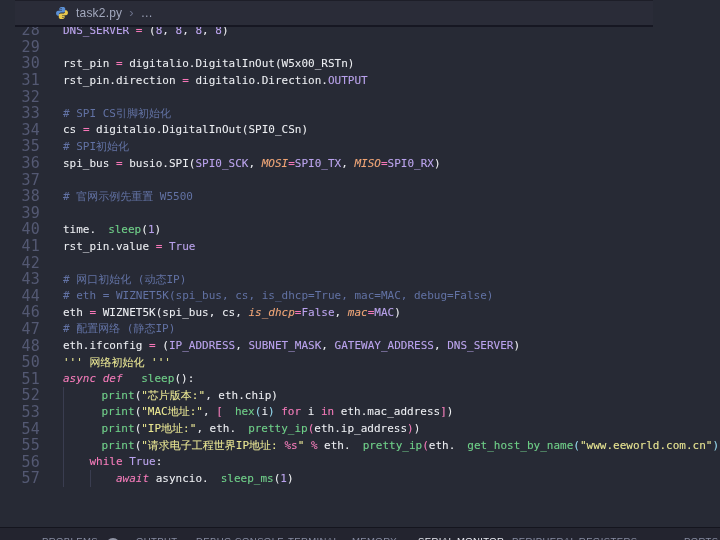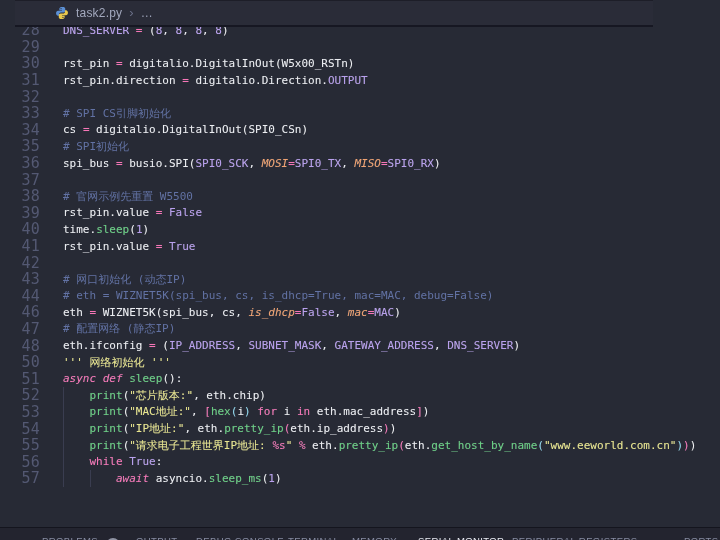--- a/index.html
+++ b/index.html
@@ -54,21 +54,21 @@
     pointer-events:none;
   }
   .guide { position:absolute; top:0; bottom:0; width:1px; background:#3a3d50; }
   
   .tk-fg   { color:#eceef2; }
   .tk-kw   { color:#f875b8; }
   .tk-kwi  { color:#f875b8; font-style:italic;margin-top:48px; }
   .tk-const{ color:#b9a0ee; }
   .tk-num  { color:#b9a0ee; }
   .tk-str  { color:#e9e68d; }
-  .tk-grn  { color:#69d184; }
+  .tk-grn  { color:#69d184;margin-left:12px; }
   .tk-arg  { color:#f2a371; font-style:italic; }
   .tk-com  { color:#6272a4; text-shadow:none; }
   .tk-b1   { color:#eef0f2; }
   .tk-b2   { color:#f875b8; }
   .tk-b3   { color:#8fd8ef; }
   
   .panel {
     position:absolute; left:0; top:527px; width:720px; height:13px;
     background:#23242f;
     border-top:1px solid #14151e;
@@ -107,21 +107,21 @@
     <div class="line"><span class="lnum">29</span></div>
     <div class="line"><span class="lnum">30</span><span class="ltext"><span class="tk-fg">rst_pin </span><span class="tk-kw">=</span><span class="tk-fg"> digitalio.DigitalInOut</span><span class="tk-b1">(</span><span class="tk-fg">W5x00_RSTn</span><span class="tk-b1">)</span></span></div>
     <div class="line"><span class="lnum">31</span><span class="ltext"><span class="tk-fg">rst_pin.direction </span><span class="tk-kw">=</span><span class="tk-fg"> digitalio.Direction.</span><span class="tk-const">OUTPUT</span></span></div>
     <div class="line"><span class="lnum">32</span><span class="ltext"></span></div>
     <div class="line"><span class="lnum">33</span><span class="ltext"><span class="tk-com"># SPI CS引脚初始化</span></span></div>
     <div class="line"><span class="lnum">34</span><span class="ltext"><span class="tk-fg">cs </span><span class="tk-kw">=</span><span class="tk-fg"> digitalio.DigitalInOut</span><span class="tk-b1">(</span><span class="tk-fg">SPI0_CSn</span><span class="tk-b1">)</span></span></div>
     <div class="line"><span class="lnum">35</span><span class="ltext"><span class="tk-com"># SPI初始化</span></span></div>
     <div class="line"><span class="lnum">36</span><span class="ltext"><span class="tk-fg">spi_bus </span><span class="tk-kw">=</span><span class="tk-fg"> busio.SPI</span><span class="tk-b1">(</span><span class="tk-const">SPI0_SCK</span><span class="tk-fg">, </span><span class="tk-arg">MOSI</span><span class="tk-kw">=</span><span class="tk-const">SPI0_TX</span><span class="tk-fg">, </span><span class="tk-arg">MISO</span><span class="tk-kw">=</span><span class="tk-const">SPI0_RX</span><span class="tk-b1">)</span></span></div>
     <div class="line"><span class="lnum">37</span><span class="ltext"></span></div>
     <div class="line"><span class="lnum">38</span><span class="ltext"><span class="tk-com"># 官网示例先重置 W5500</span></span></div>
-    <div class="line"><span class="lnum">39</span><span class="ltext"><span class="tk-fg">rst_pin.value </span><span class="tk-kw">=</span><span class="tk-fg"> </span><span class="tk-const">False</span></span></div>
+    <div class="line"><span class="lnum">39</span></div>
     <div class="line"><span class="lnum">40</span><span class="ltext"><span class="tk-fg">time.</span><span class="tk-grn">sleep</span><span class="tk-b1">(</span><span class="tk-num">1</span><span class="tk-b1">)</span></span></div>
     <div class="line"><span class="lnum">41</span><span class="ltext"><span class="tk-fg">rst_pin.value </span><span class="tk-kw">=</span><span class="tk-fg"> </span><span class="tk-const">True</span></span></div>
     <div class="line"><span class="lnum">42</span><span class="ltext"></span></div>
     <div class="line"><span class="lnum">43</span><span class="ltext"><span class="tk-com"># 网口初始化 (动态IP)</span></span></div>
     <div class="line"><span class="lnum">44</span><span class="ltext"><span class="tk-com"># eth = WIZNET5K(spi_bus, cs, is_dhcp=True, mac=MAC, debug=False)</span></span></div>
     <div class="line"><span class="lnum">46</span><span class="ltext"><span class="tk-fg">eth </span><span class="tk-kw">=</span><span class="tk-fg"> WIZNET5K</span><span class="tk-b1">(</span><span class="tk-fg">spi_bus, cs, </span><span class="tk-arg">is_dhcp</span><span class="tk-kw">=</span><span class="tk-const">False</span><span class="tk-fg">, </span><span class="tk-arg">mac</span><span class="tk-kw">=</span><span class="tk-const">MAC</span><span class="tk-b1">)</span></span></div>
     <div class="line"><span class="lnum">47</span><span class="ltext"><span class="tk-com"># 配置网络 (静态IP)</span></span></div>
     <div class="line"><span class="lnum">48</span><span class="ltext"><span class="tk-fg">eth.ifconfig </span><span class="tk-kw">=</span><span class="tk-fg"> </span><span class="tk-b1">(</span><span class="tk-const">IP_ADDRESS</span><span class="tk-fg">, </span><span class="tk-const">SUBNET_MASK</span><span class="tk-fg">, </span><span class="tk-const">GATEWAY_ADDRESS</span><span class="tk-fg">, </span><span class="tk-const">DNS_SERVER</span><span class="tk-b1">)</span></span></div>
     <div class="line"><span class="lnum">50</span><span class="ltext"><span class="tk-str">''' 网络初始化 '''</span></span></div>
     <div class="line"><span class="lnum">51</span><span class="ltext"><span class="tk-kwi">async</span><span class="tk-fg"> </span><span class="tk-kwi">def</span><span class="tk-fg"> </span><span class="tk-grn">sleep</span><span class="tk-b1">()</span><span class="tk-fg">:</span></span></div>

